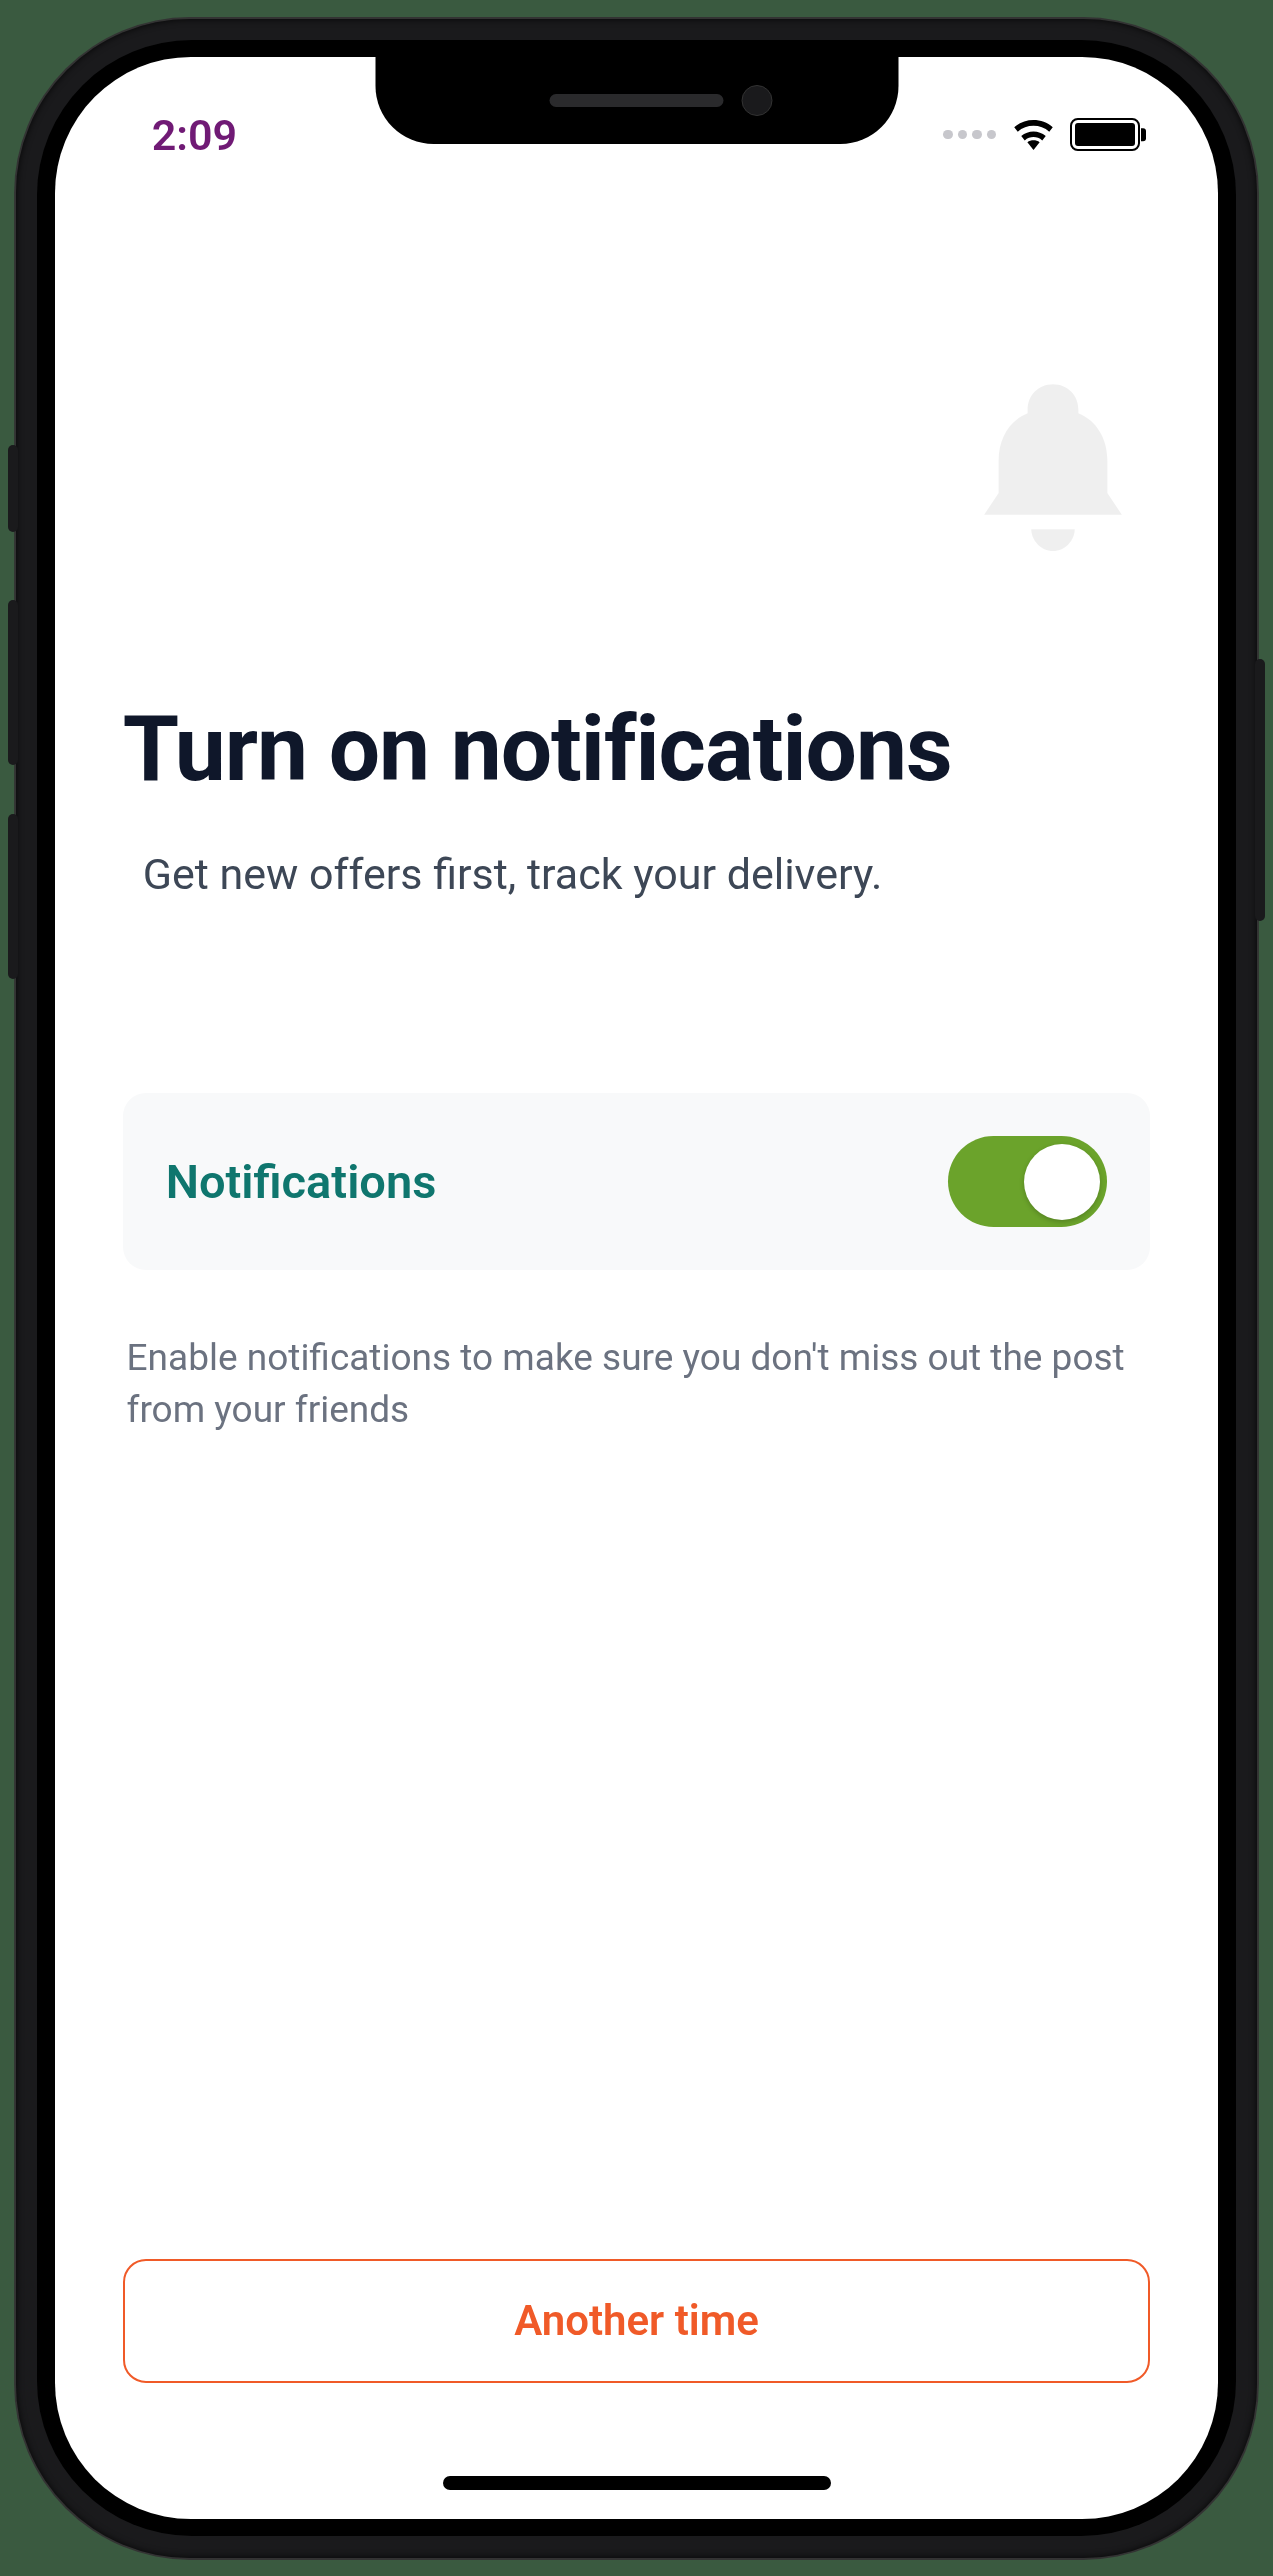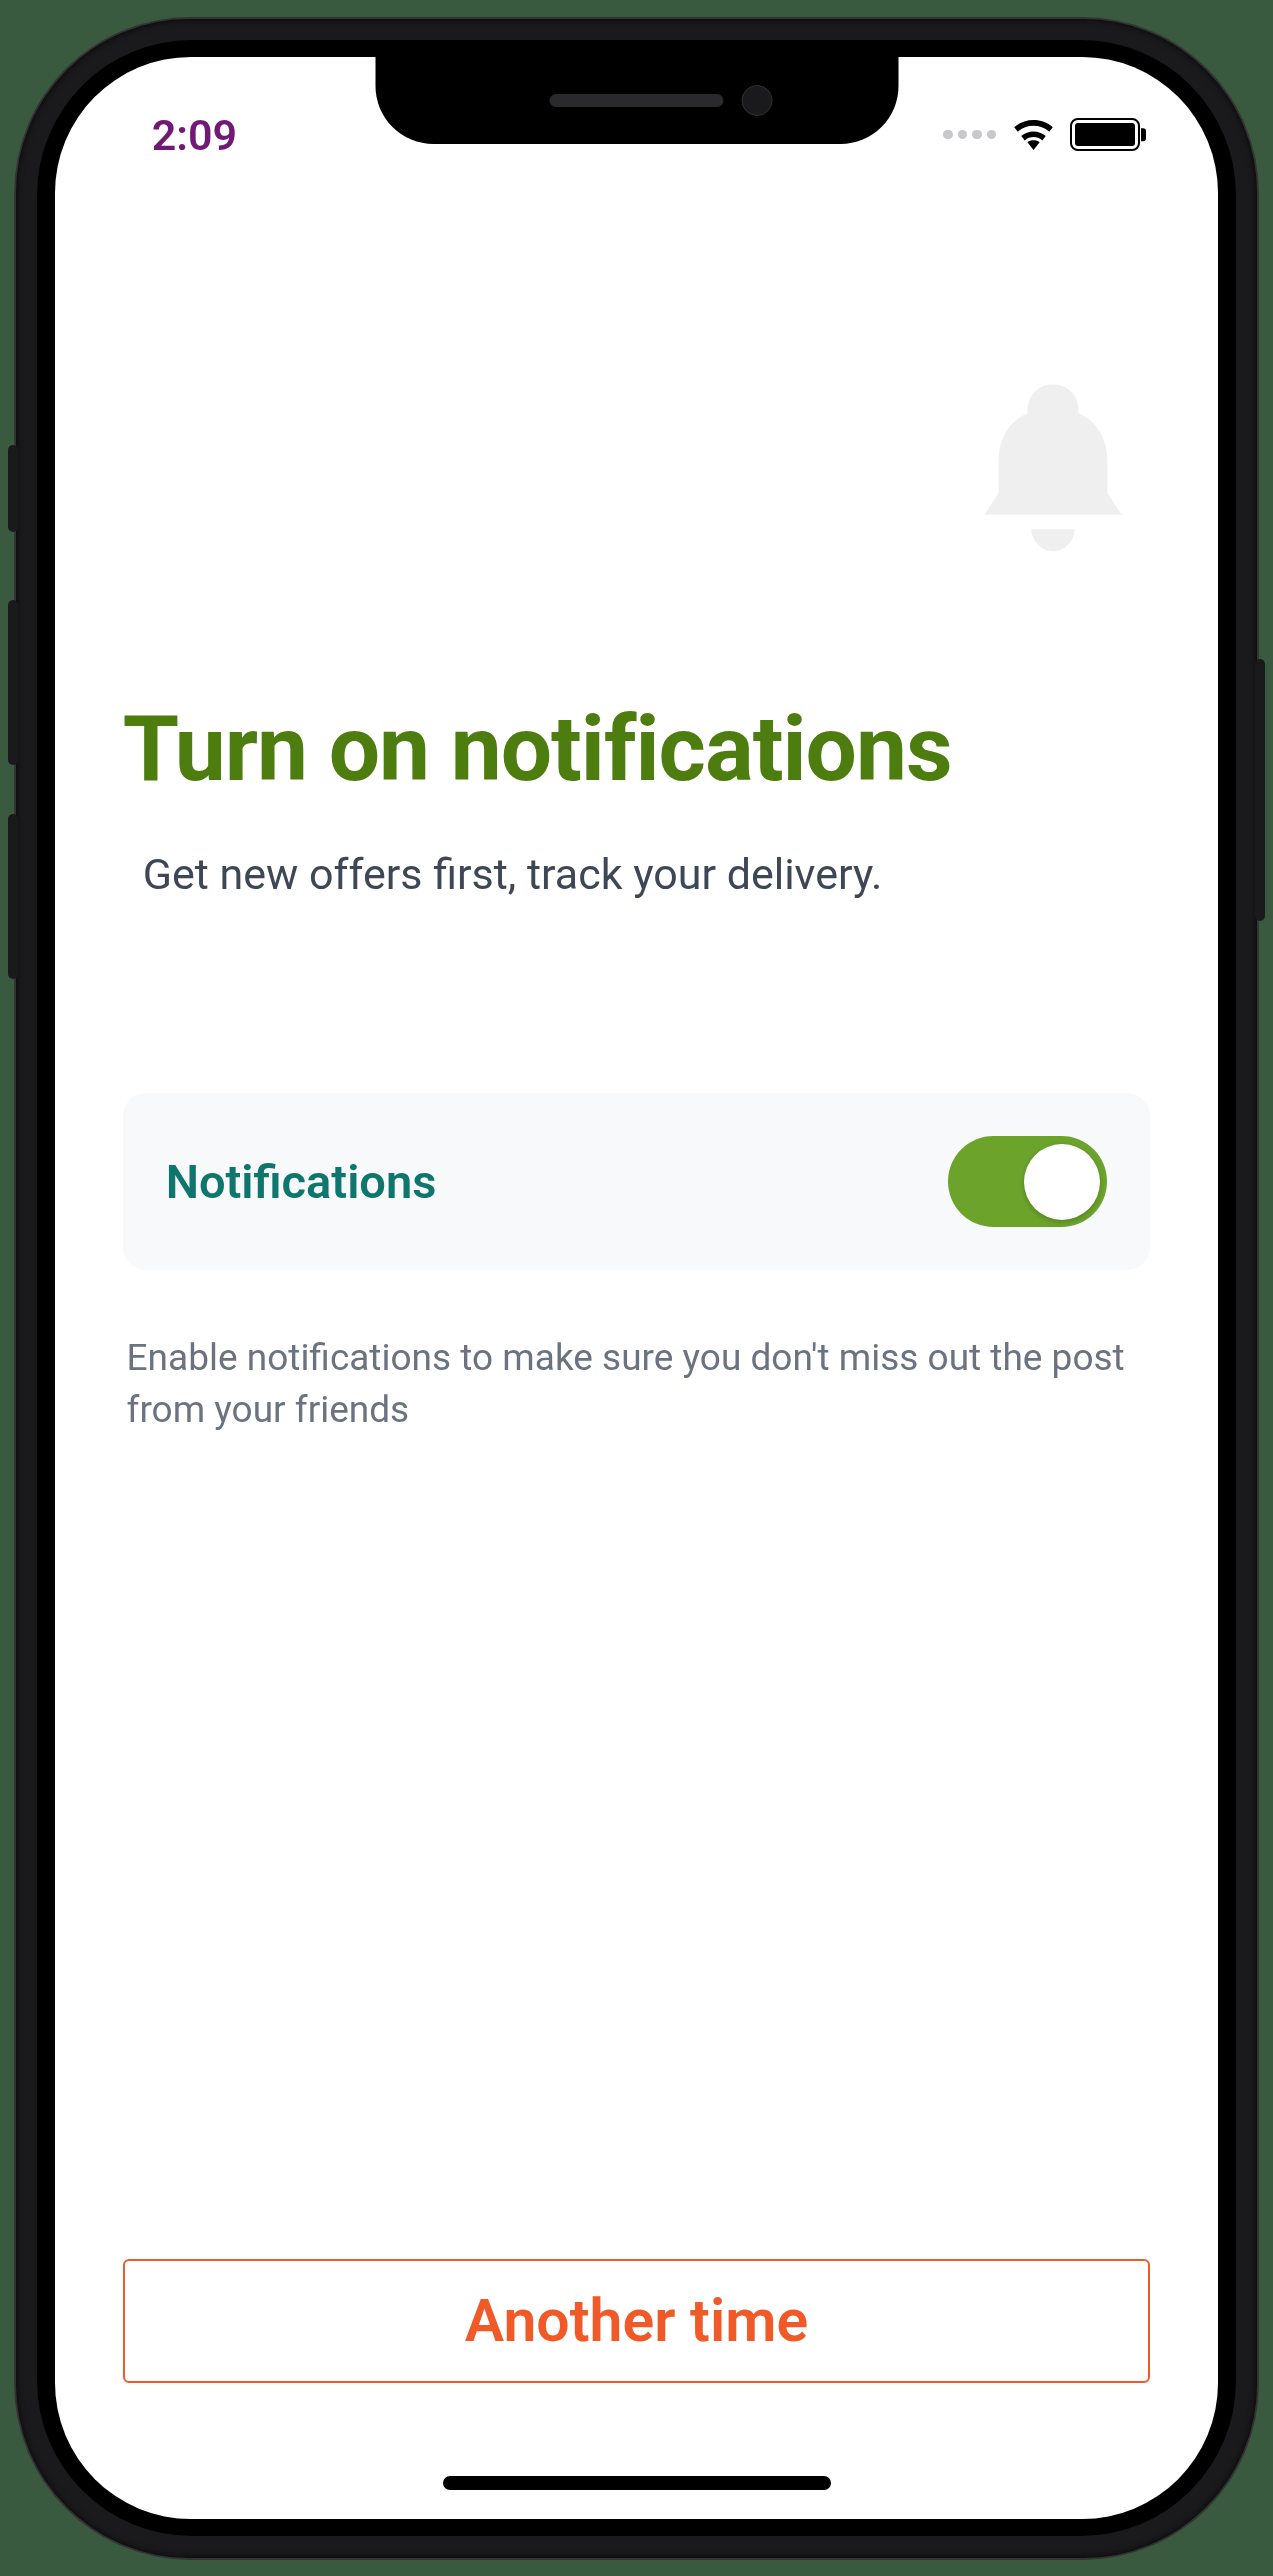--- a/index.html
+++ b/index.html
@@ -148,21 +148,21 @@
     opacity: 0.06;
   }
   .bell-bg svg {
     width: 174px;
     height: 194px;
   }
   .heading {
     margin-top: 504px;
     font-size: 91px;
     font-weight: 700;
-    color: #4d7c0f;
+    color: #0f172a;
     line-height: 1.15;
     letter-spacing: -1px;
   }
   .subheading {
     margin-top: 48px;
     font-size: 43px;
     color: #3d4756;
     font-weight: 400;
     margin-left: 20px;
   }
@@ -205,24 +205,24 @@
     line-height: 1.4;
     padding: 0 3.9px;
   }
   .spacer {
     flex: 1;
   }
   .skip-button {
     margin-bottom: 136px;
     height: 124px;
     border: 2.9px solid #f05a28;
-    border-radius: 6px;
+    border-radius: 23px;
     background: transparent;
     color: #f05a28;
-    font-size: 59px;
+    font-size: 42px;
     font-weight: 600;
     display: flex;
     align-items: center;
     justify-content: center;
     cursor: pointer;
   }
   .home-indicator {
     position: absolute;
     bottom: 29px;
     left: 50%;

